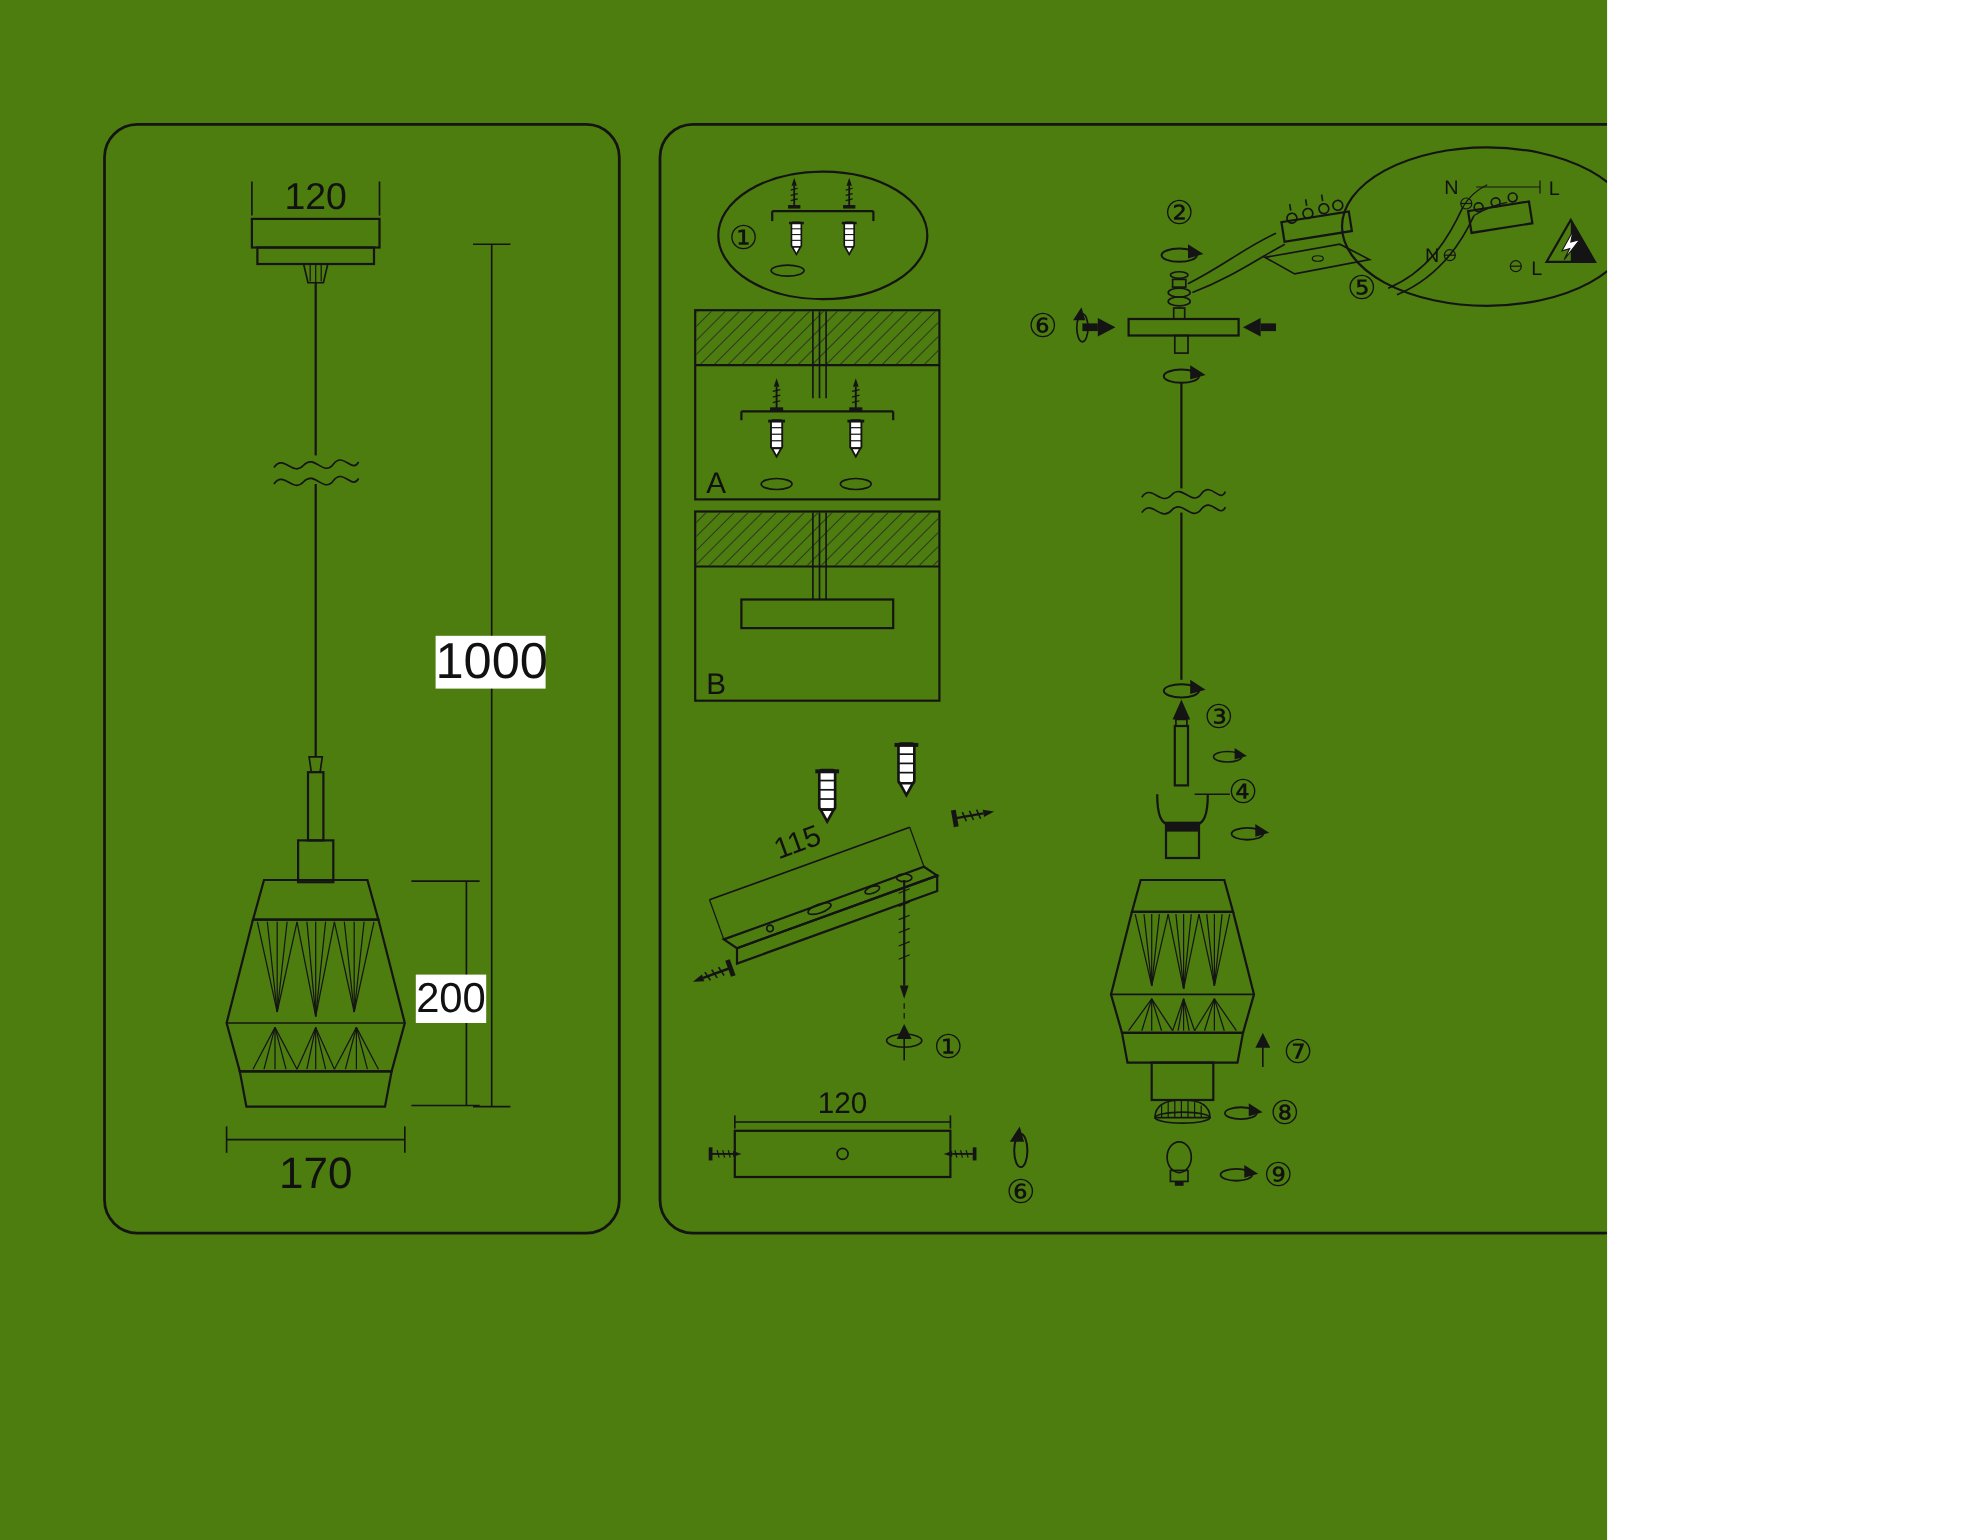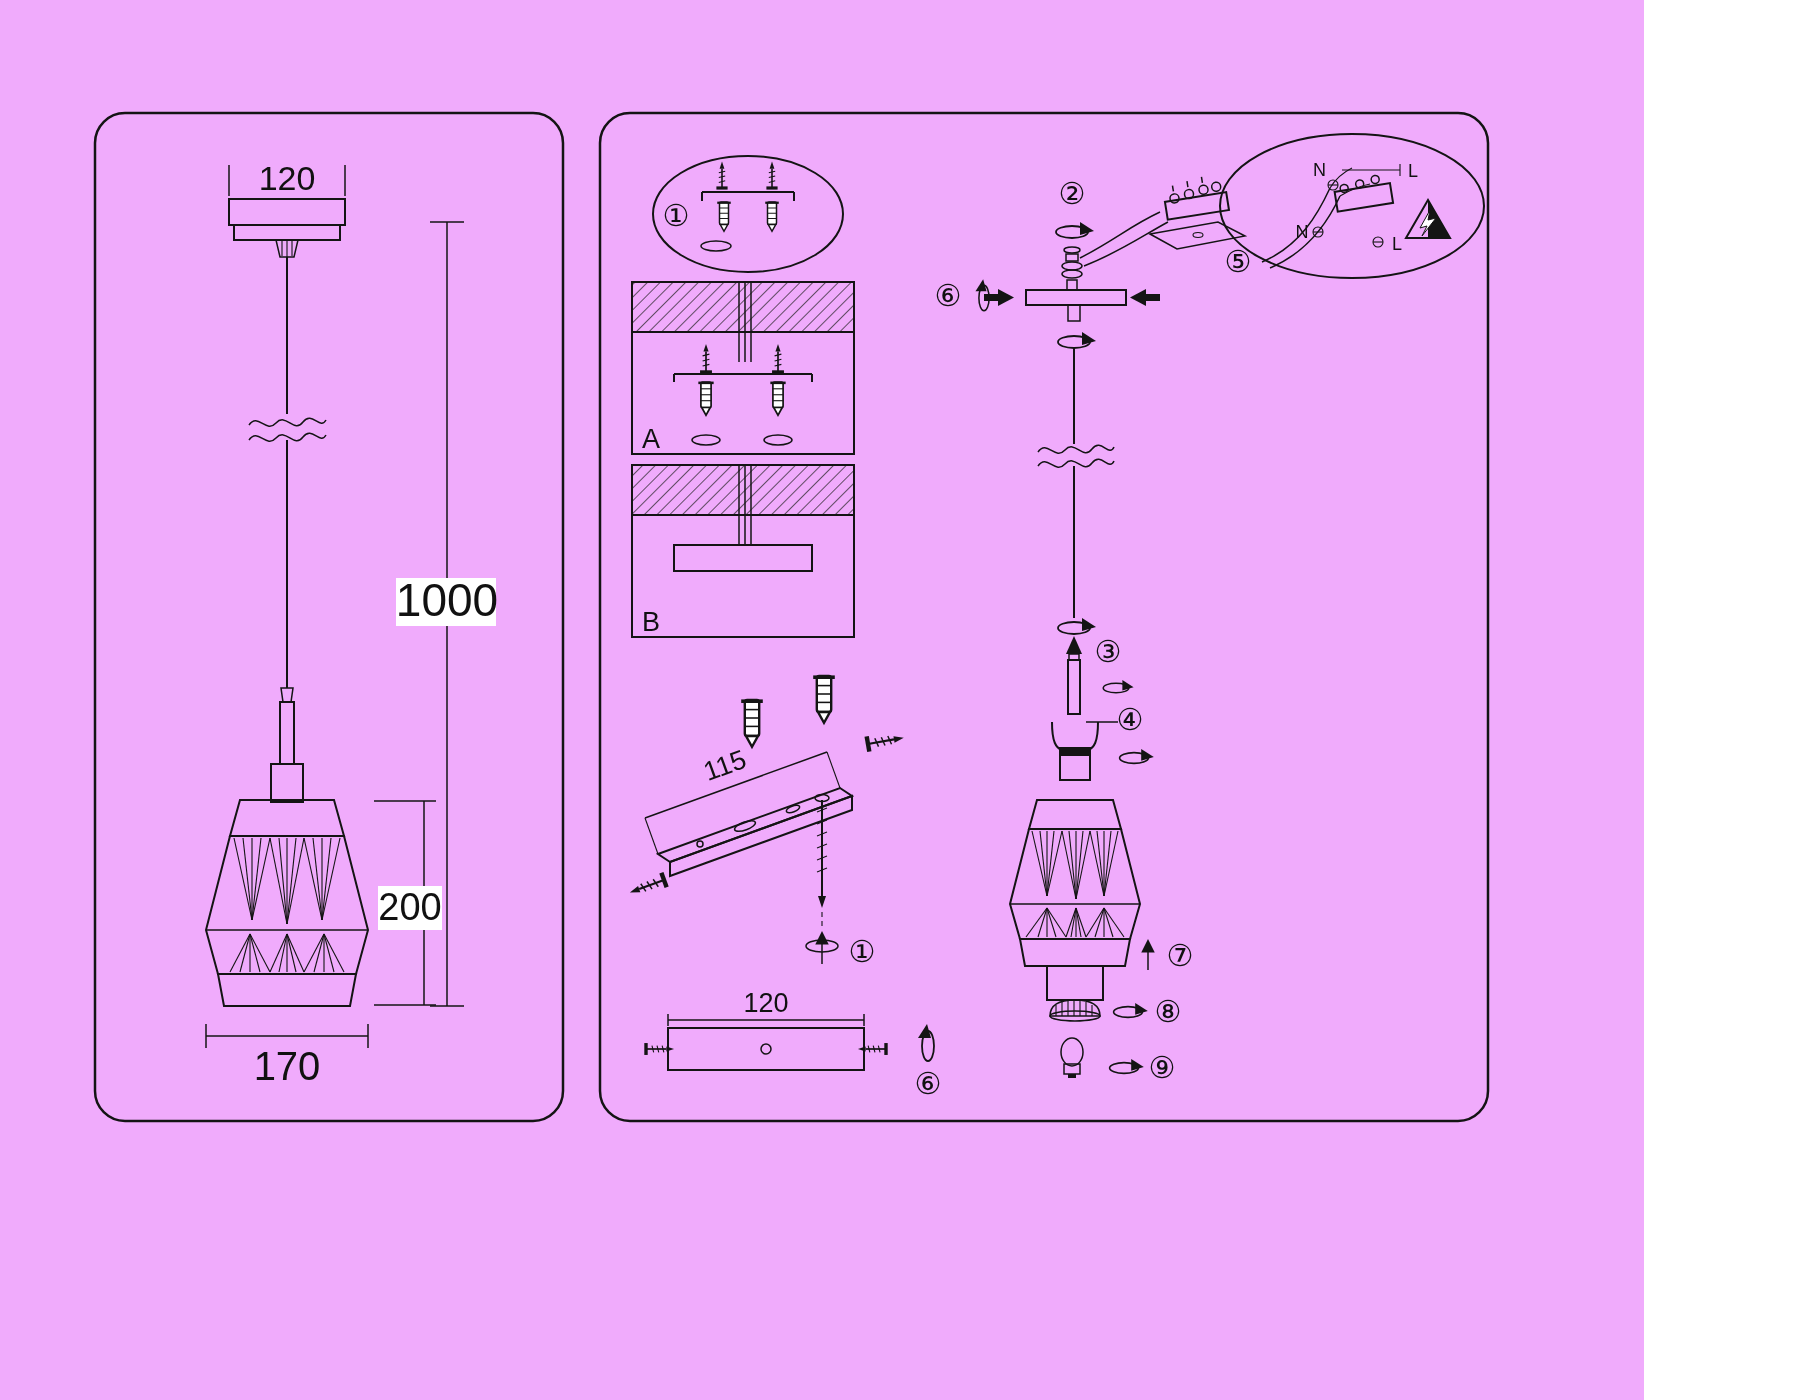--- a/index.html
+++ b/index.html
@@ -1,16 +1,16 @@
 <!DOCTYPE html>
 <html><head>
 <meta charset="utf-8">
 <style>
   html,body{margin:0;padding:0;background:#ffffff;}
-  .sheet{position:relative;width:1644px;height:1400px;background:#f0abfc;overflow:hidden;}
+  .sheet{position:relative;width:1461px;height:1400px;background:#4d7c0f;overflow:hidden;}
   svg{display:block;}
   .s2{stroke:#141414;stroke-width:2;fill:none;}
   .s25{stroke:#141414;stroke-width:2.5;fill:none;}
   .s15{stroke:#141414;stroke-width:1.5;fill:none;}
   .s1{stroke:#141414;stroke-width:1.1;fill:none;}
   .blk{fill:#141414;stroke:none;}
   text{fill:#111111;}
   .dim{font-family:"Liberation Sans",sans-serif;}
   .step{font-family:"DejaVu Sans",sans-serif;}
   .small{font-family:"Liberation Sans",sans-serif;}

